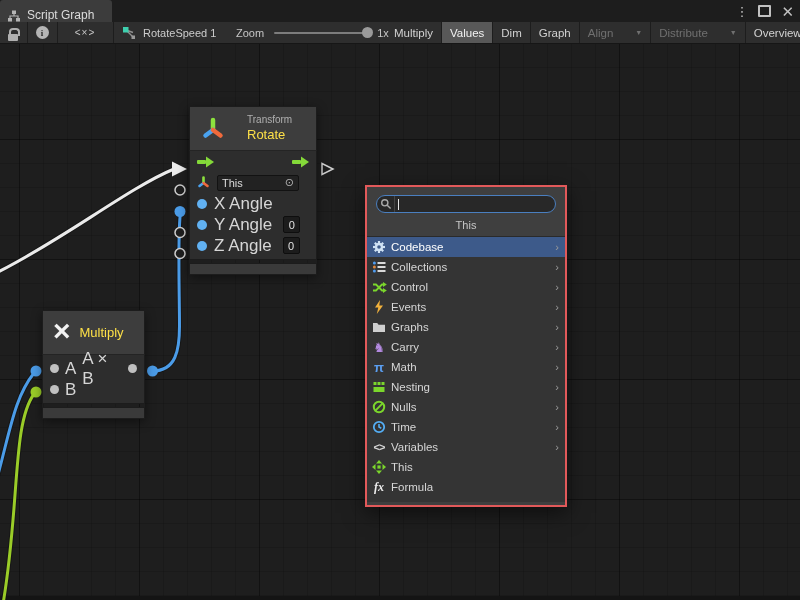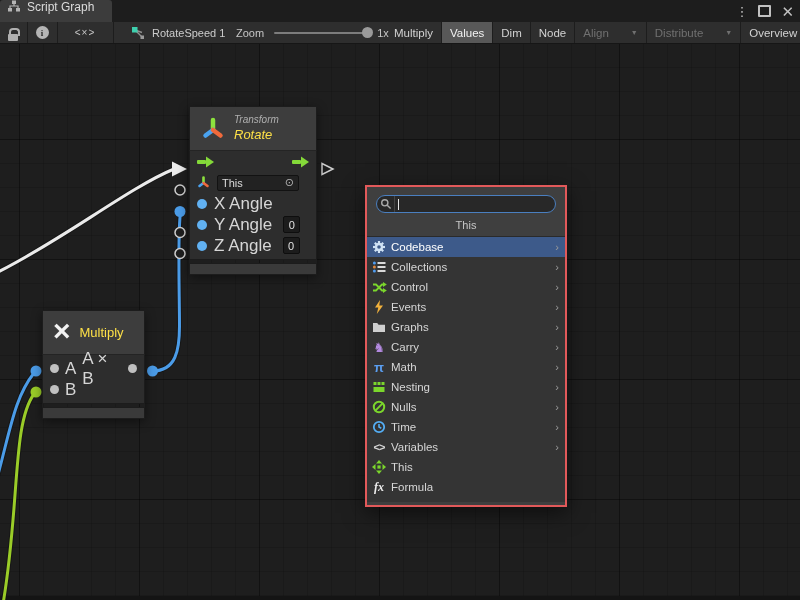--- a/index.html
+++ b/index.html
@@ -3,41 +3,41 @@
 <meta charset="utf-8">
 <style>
   html,body{margin:0;padding:0;background:#111;}
   #app{position:relative;width:800px;height:600px;overflow:hidden;
        font-family:"Liberation Sans","DejaVu Sans",sans-serif;
        -webkit-font-smoothing:antialiased;user-select:none;}
 
   
   .tabbar{position:absolute;left:0;top:0;width:800px;height:22px;background:#1d1d1d;z-index:10;}
   .tab{position:absolute;left:0;top:0;height:22px;width:112px;background:#3c3c3c;
-       border-radius:3px 3px 0 0;display:flex;align-items:flex-start;gap:6px;padding-left:7px;box-sizing:border-box;}
+       border-radius:3px 3px 0 0;display:flex;align-items:flex-end;gap:6px;padding-left:7px;box-sizing:border-box;}
   .tab-label{font-size:12px;color:#dcdcdc;}
   .winctl{position:absolute;top:0;height:22px;display:flex;align-items:center;gap:10px;right:6px;color:#c2c2c2;}
   .wc-menu{font-size:13px;line-height:1;cursor:default;}
   .wc-max{width:9px;height:8px;border:2px solid #c2c2c2;border-radius:1px;}
   .wc-close{font-size:15px;line-height:1;}
 
   
   .toolbar{position:absolute;left:0;top:22px;width:800px;height:22px;background:#2e2e2e;
            border-bottom:1px solid #161616;z-index:10;box-sizing:border-box;}
   .tb-btn{position:absolute;top:0;height:21px;display:flex;align-items:center;justify-content:center;
           border-right:1px solid #1d1d1d;color:#b9b9b9;}
   .tb-lock{left:0;width:27px;}
   .tb-info{left:27px;width:30px;}
   .tb-code{left:57px;width:56px;font-size:10px;letter-spacing:1px;color:#c8c8c8;}
   .lock-shackle{position:absolute;top:3px;width:7px;height:6px;border:2px solid #b0b0b0;border-bottom:none;
                 border-radius:4px 4px 0 0;}
   .lock-body{position:absolute;top:9px;width:10px;height:7px;background:#b0b0b0;border-radius:1px;}
   .info-circle{width:13px;height:13px;border-radius:50%;background:#b5b5b5;color:#2b2b2b;
                font-size:9px;font-weight:bold;display:flex;align-items:center;justify-content:center;font-family:"Liberation Serif","DejaVu Serif",serif;}
-  .crumb{position:absolute;left:131px;top:0;height:22px;display:flex;align-items:center;gap:7px;}
+  .crumb{position:absolute;left:122px;top:0;height:22px;display:flex;align-items:center;gap:7px;}
   .crumb-label{font-size:11px;color:#cccccc;}
   .zoomctl{position:absolute;left:236px;top:0;height:21px;display:flex;align-items:center;}
   .zoom-label{font-size:11px;color:#c6c6c6;margin-right:10px;}
   .zoom-track{width:92px;height:2px;background:#7d7d7d;border-radius:1px;}
   .zoom-handle{width:11px;height:11px;border-radius:50%;background:#9a9a9a;margin-left:-4px;}
   .zoom-value{font-size:11px;color:#c6c6c6;margin-left:4px;}
   .tb-right{position:absolute;left:386px;top:0;height:21px;display:flex;}
   .rb{height:21px;display:flex;align-items:center;padding:0 8px;border-right:1px solid #1d1d1d;
       font-size:11.5px;color:#d2d2d2;white-space:nowrap;}
   .rb.active{background:#585858;color:#f2f2f2;}
@@ -66,21 +66,21 @@
   .nrow{height:21px;display:flex;align-items:center;padding:0 7px;gap:7px;}
   .nlabel{font-size:17px;color:#d6d6d6;}
   .port-dot{width:10px;height:10px;border-radius:50%;flex:none;}
   .dot-blue{background:#61b1f2;}
   .dot-gray{background:#c0c0c0;width:9px;height:9px;}
   .valbox{width:15px;height:15px;background:#1c1c1c;border:1px solid #0e0e0e;border-radius:2px;
           display:flex;align-items:center;justify-content:center;font-size:11px;color:#e0e0e0;margin-left:4px;}
   .flow-arrow{flex:none;display:flex;}
   
   #node-rotate{left:189px;top:106px;width:128px;}
-  #node-rotate .node-header{height:45px;padding-left:10px;gap:8px;font-style:italic;}
+  #node-rotate .node-header{height:45px;padding-left:10px;gap:21px;}
   .hdr-texts{display:flex;flex-direction:column;line-height:1.25;}
   .hdr-cat{font-size:10px;color:#b0b0b0;}
   .hdr-title{font-size:13px;color:#fde047;}
   .this-field{height:16px;width:82px;background:#222;border:1px solid #121212;border-radius:2px;
               display:flex;align-items:center;justify-content:space-between;padding:0 4px;box-sizing:border-box;}
   .this-text{font-size:11px;color:#dcdcdc;}
   .picker{font-size:11px;color:#b5b5b5;line-height:1;}
   
   #node-multiply{left:42px;top:310px;width:103px;}
   #node-multiply .node-header{height:45px;padding-left:10px;gap:9px;}
@@ -164,21 +164,21 @@
       <div class="rb">
           <span>Multiply</span>
         </div>
       <div class="rb active">
           <span>Values</span>
         </div>
       <div class="rb">
           <span>Dim</span>
         </div>
       <div class="rb">
-          <span>Node</span>
+          <span>Graph</span>
         </div>
       <div class="rb disabled">
         <span>Align</span>
         <span class="caret">▼</span>
       </div>
       <div class="rb disabled">
         <span>Distribute</span>
         <span class="caret">▼</span>
       </div>
       <div class="rb">

